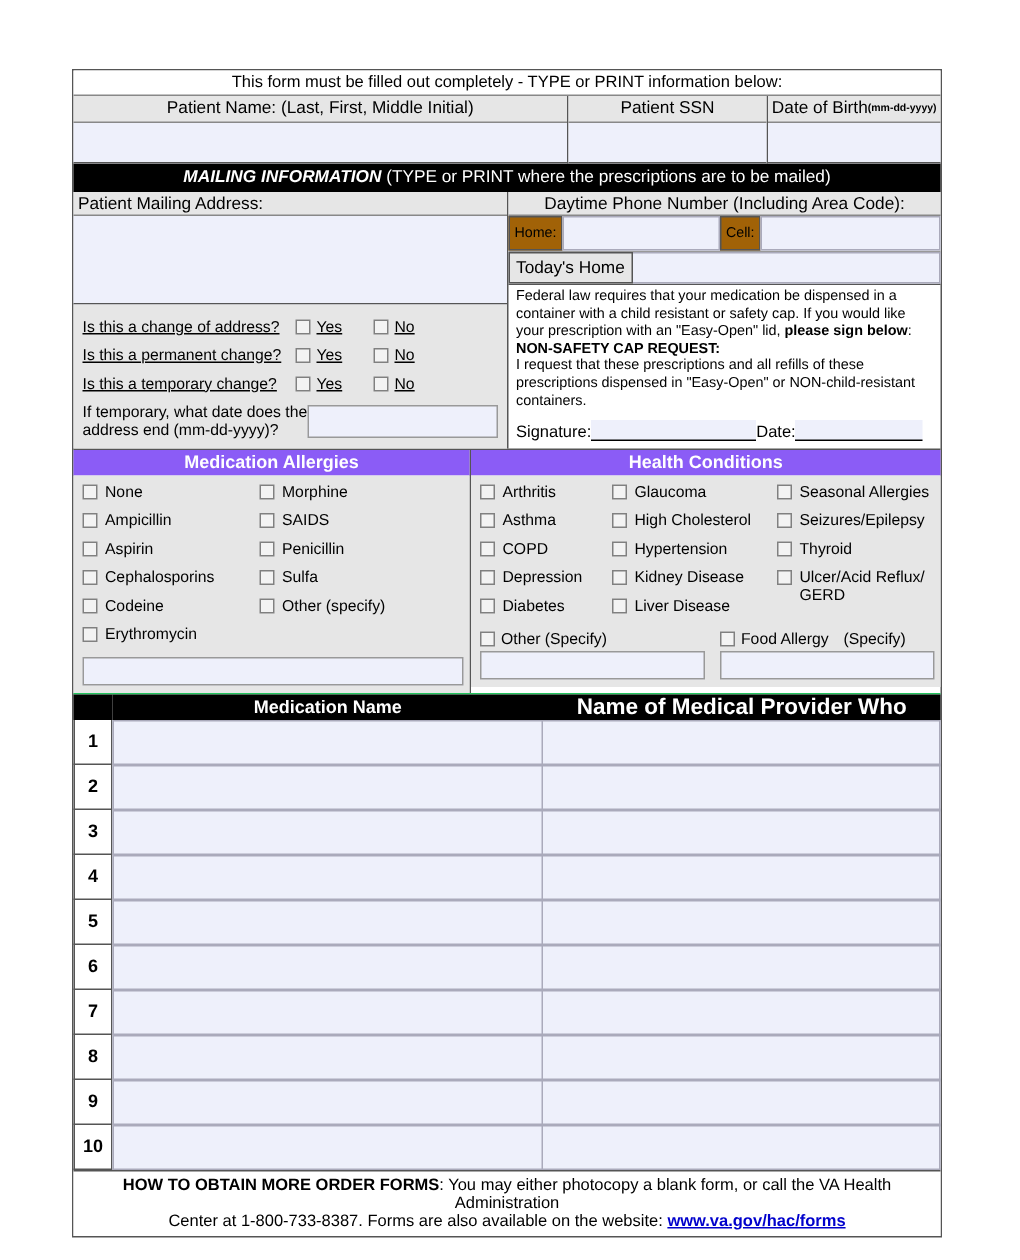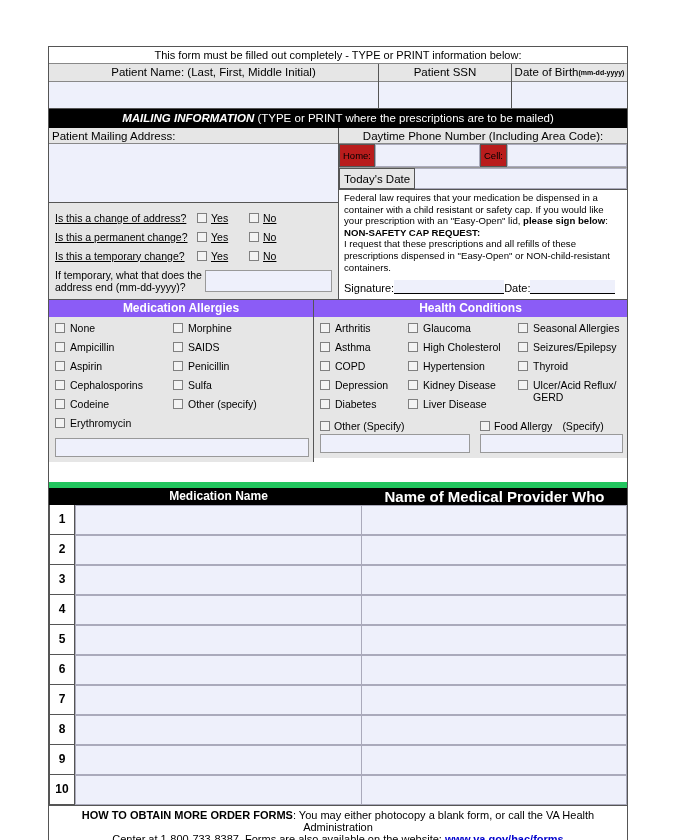--- a/index.html
+++ b/index.html
@@ -59,21 +59,21 @@
     background:#e6e6e6;font-size:11.5px;height:16px;line-height:16px;
     padding:0 3px;border-bottom:1px solid #888;box-sizing:border-box;
   }
   .subhead.center{text-align:center;}
 
   .addrbox{height:58px;background:#eef0fb;border-bottom:1px solid #555;}
 
   .phonerow{display:flex;height:24px;align-items:stretch;border-bottom:1px solid #999;
             background:#fff;box-sizing:border-box;}
   .phlabel{
-    background:#b91c1c;border:1px solid #555;font-size:9.5px;
+    background:#a16207;border:1px solid #555;font-size:9.5px;
     display:flex;align-items:center;padding:0 3px;box-sizing:border-box;
   }
   .phfield{background:#eef0fb;border:1px solid #aab;box-sizing:border-box;}
 
   .todayrow{display:flex;height:21px;border-bottom:1px solid #555;}
   .todaylbl{
     background:#e6e6e6;border:1px solid #555;font-size:11.5px;
     display:flex;align-items:center;padding:0 4px;box-sizing:border-box;
   }
   .todayfield{flex:1;background:#eef0fb;border:1px solid #aab;border-left:none;box-sizing:border-box;}
@@ -115,21 +115,21 @@
   .cbitem{display:flex;align-items:flex-start;height:19px;font-size:10.5px;line-height:12px;}
   .cbitem .cb{margin-right:5px;margin-top:1px;}
   .cbitem.two{height:26px;}
   .specline{height:17px;background:#eef0fb;border:1px solid #999;margin-top:2px;}
   .hcbottom{display:flex;align-items:flex-start;margin-top:1px;}
   .hcb-col{display:flex;flex-direction:column;}
   .hcb-lbl{display:flex;align-items:center;font-size:10.5px;height:16px;}
   .hcb-lbl .cb{margin-right:4px;}
 
   
-  .medhead{display:flex;border-top:6px solid #22c55e;margin-top:20px;}
+  .medhead{display:flex;border-top:1px solid #22c55e;}
   .medhead .mh-num{width:26px;background:#000;}
   .medhead .mh-name{
     flex:1;background:#000;color:#fff;text-align:center;font-weight:bold;
     font-size:12px;height:17px;line-height:17px;
   }
   .medhead .mh-prov{
     width:265px;background:#000;color:#fff;text-align:center;font-weight:bold;
     font-size:15px;height:17px;line-height:17px;
   }
   .medrow{display:flex;height:30px;}
@@ -212,38 +212,38 @@
           <span class="qopt">
                 <span class="cb"></span>
                 <span>Yes</span>
               </span>
           <span class="qopt">
                 <span class="cb"></span>
                 <span>No</span>
               </span>
         </div>
         <div class="tempdate">
-          <span class="tdtxt">If temporary, what that does the address end (mm-dd-yyyy)?</span>
+          <span class="tdtxt">If temporary, what date does the address end (mm-dd-yyyy)?</span>
           <span class="tdfield"></span>
         </div>
       </div>
     </div>
 
     <div class="mailright">
       <div class="subhead center">Daytime Phone Number (Including Area Code):</div>
 
       <div class="phonerow">
         <span class="phlabel">Home:</span>
         <span class="phfield" style="width:105px"></span>
         <span class="phlabel">Cell:</span>
         <span class="phfield" style="flex:1"></span>
       </div>
 
       <div class="todayrow">
-        <span class="todaylbl">Today's Date</span>
+        <span class="todaylbl">Today's Home</span>
         <span class="todayfield"></span>
       </div>
 
       <div class="nsc">
         <div><span>Federal law requires that your medication be dispensed in a container with a child resistant or safety cap. If you would like your prescription with an "Easy-Open" lid, </span><b>please sign below</b><span>:</span></div>
         <div style="font-weight:bold">NON-SAFETY CAP REQUEST:</div>
         <div>I request that these prescriptions and all refills of these prescriptions dispensed in "Easy-Open" or NON-child-resistant containers.</div>
       </div>
 
       <div class="sigrow">

